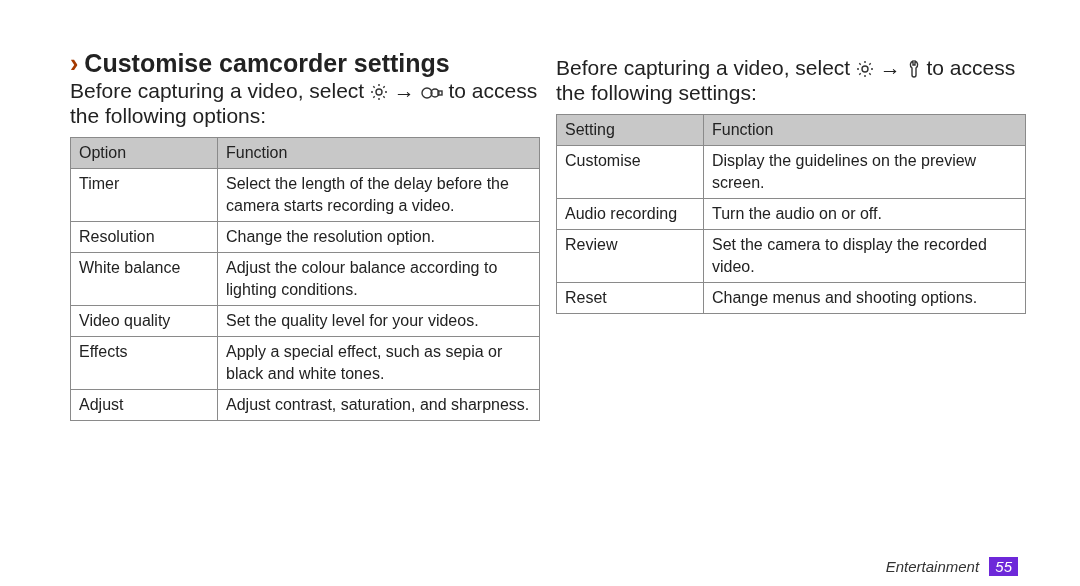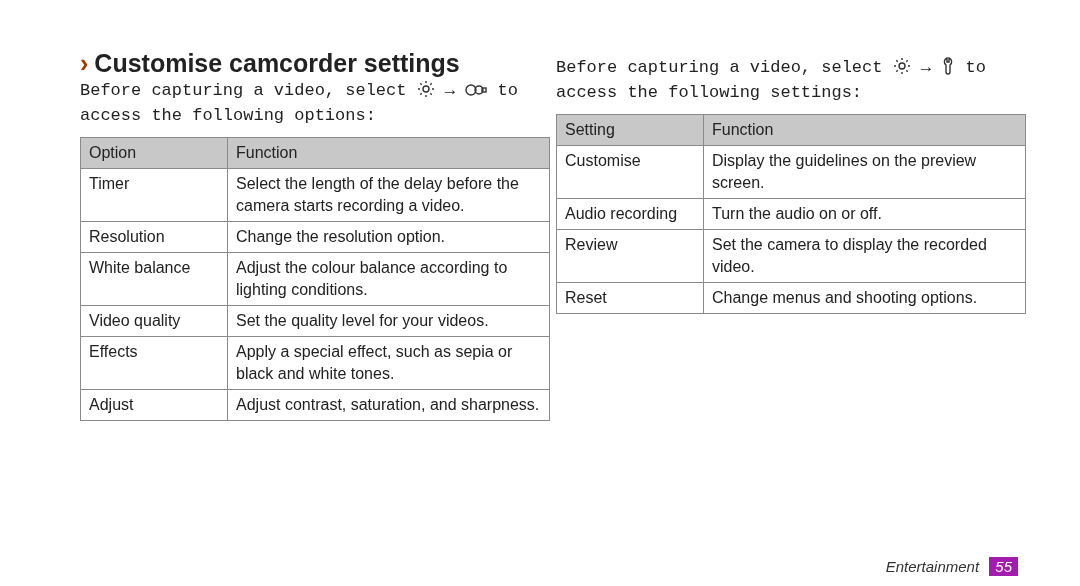--- a/index.html
+++ b/index.html
@@ -1,32 +1,32 @@
 <!DOCTYPE html>
 <html><head>
 <meta charset="utf-8">
 <style>
   html,body{margin:0;padding:0;width:1080px;height:586px;background:#fff;
     font-family:"Segoe UI",Tahoma,Geneva,sans-serif;color:#222;}
   .page{position:relative;width:1080px;height:586px;}
   .col{position:absolute;top:49px;width:470px;}
-  .col.left{left:64px;padding-left:16px;}
+  .col.left{left:54px;padding-left:16px;}
   .col.right{left:556px;top:55px;}
   h2{margin:0 0 2px 0;font-size:25px;font-weight:700;color:#222;}
   h2 .chev{color:#a53a00;font-size:25px;margin-right:6px;font-weight:700;}
-  p{margin:2px 0 10px 0;font-size:17px;line-height:22px;color:#222;font-family:Liberation Mono, monospace;}
+  p{margin:2px 0 10px 0;font-size:21px;line-height:22px;color:#222;}
   .icon{display:inline-block;vertical-align:-3px;}
   table{border-collapse:collapse;width:100%;margin-top:8px;}
   th,td{border:1px solid #8a8a8a;padding:4px 8px;font-size:16px;line-height:22px;
     text-align:left;vertical-align:top;color:#222;font-weight:400;}
   th{background:#c8c8c8;}
   td.opt{width:130px;}
   .footer{position:absolute;right:62px;bottom:10px;font-size:15px;}
   .footer .sec{font-style:italic;color:#333;}
-  .footer .pn{display:inline-block;background:#a21caf;color:#fff;font-style:italic;
+  .footer .pn{display:inline-block;background:#6d28d9;color:#fff;font-style:italic;
     padding:1px 6px;margin-left:6px;}
   
   svg{stroke:#333;fill:none;stroke-width:1.4;}
 </style>
 </head>
 <body>
 
 <div class="page">
 
   <div class="col left">

